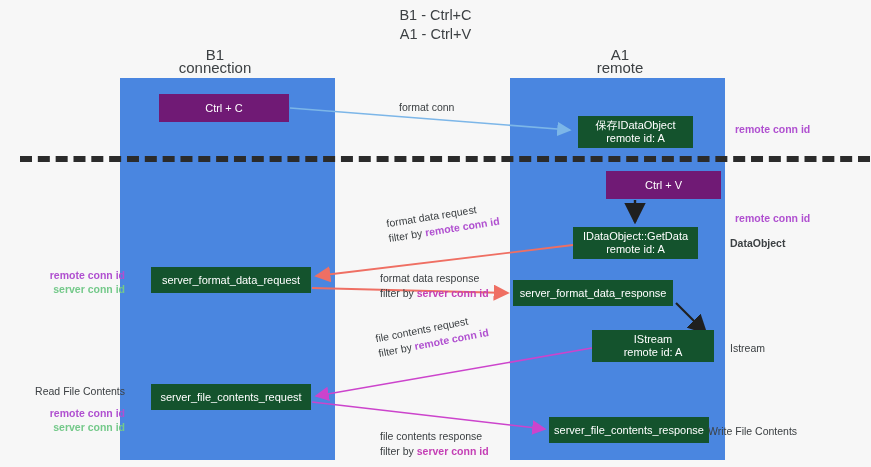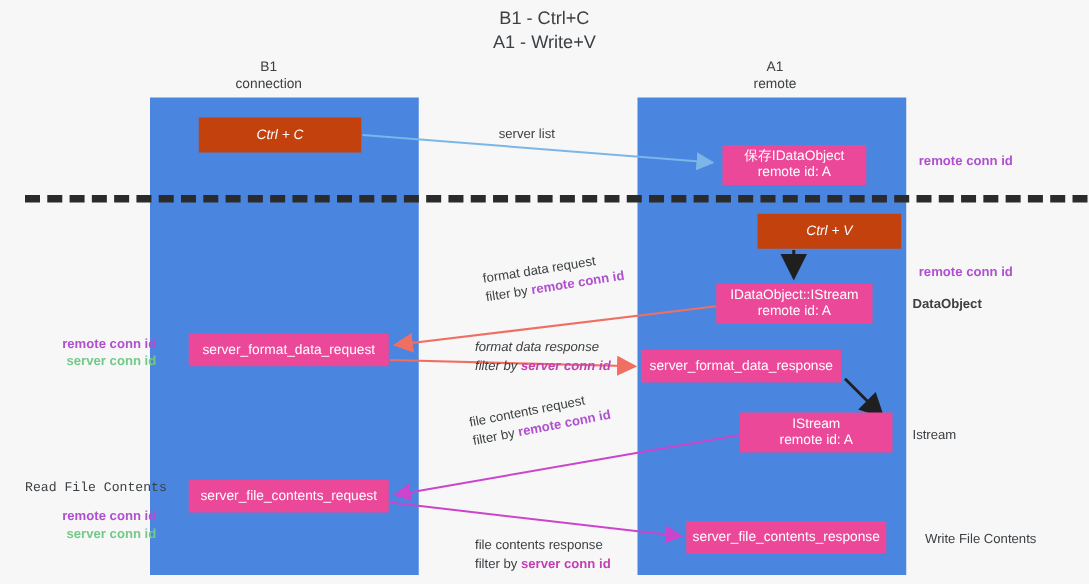--- a/index.html
+++ b/index.html
@@ -18,21 +18,21 @@
   
   #title{
     left:0;top:6px;width:871px;
     text-align:center;
     font-size:14.5px;color:#3c4043;line-height:19px;
   }
   #title div{white-space:pre;}
 
   
   .col-head{
-    text-align:center;font-size:11px;color:#3c4043;line-height:13px;
+    text-align:center;font-size:15px;color:#3c4043;line-height:13px;
   }
   #head-b1{left:150px;top:48px;width:130px;}
   #head-a1{left:555px;top:48px;width:130px;}
 
   
   .lane{background:#4a86e0;}
   #lane-b1{left:120px;top:78px;width:215px;height:382px;}
   #lane-a1{left:510px;top:78px;width:215px;height:382px;}
 
   
@@ -42,71 +42,71 @@
   }
 
   
   .node{
     box-sizing:border-box;
     display:flex;flex-direction:column;
     align-items:center;justify-content:center;
     color:#ffffff;font-size:11px;line-height:13px;
     text-align:center;
   }
-  .green{background:#c2410c;font-style:italic;}
-  .orange{background:#ec4899;}
+  .green{background:#701a75;}
+  .orange{background:#14532d;}
 
   #n-ctrlc{left:159px;top:94px;width:130px;height:28px;}
   #n-save{left:578px;top:116px;width:115px;height:32px;}
   #n-ctrlv{left:606px;top:171px;width:115px;height:28px;}
   #n-getdata{left:573px;top:227px;width:125px;height:32px;}
   #n-fmtreq{left:151px;top:267px;width:160px;height:26px;}
   #n-fmtres{left:513px;top:280px;width:160px;height:26px;}
   #n-istream{left:592px;top:330px;width:122px;height:32px;}
   #n-filereq{left:151px;top:384px;width:160px;height:26px;}
   #n-fileres{left:549px;top:417px;width:160px;height:26px;}
 
   
   .edge-lbl{font-size:10.5px;color:#3c4043;line-height:15px;white-space:nowrap;}
   .edge-lbl .hl-remote{color:#b050d0;font-weight:bold;}
   .edge-lbl .hl-server{color:#c43fb5;font-weight:bold;}
   .rot-up{transform:rotate(-9deg);transform-origin:left bottom;}
   .rot-up2{transform:rotate(-11deg);transform-origin:left bottom;}
 
   #e-formatlist{left:399px;top:100px;}
   #e-fmtreq{left:390px;top:216px;}
-  #e-fmtres{left:380px;top:271px;font-style:italic;}
+  #e-fmtres{left:380px;top:271px;}
   #e-filereq{left:380px;top:331px;}
   #e-fileres{left:380px;top:393px;margin-top:36px;}
 
   
   .side{font-size:10.5px;line-height:14px;white-space:nowrap;}
   .side .plain{color:#3c4043;}
   .side .remote{color:#b050d0;font-weight:bold;}
   .side .server{color:#74c98a;font-weight:bold;}
 
   #s-remote1{left:735px;top:122px;}
   #s-remote2{left:735px;top:211px;}
   #s-dataobject{left:730px;top:236px;font-weight:bold;}
   #s-istream{left:730px;top:341px;}
-  #s-write{left:740px;top:424px;}
+  #s-write{left:708px;top:424px;}
   #l-conn{left:20px;top:268px;text-align:right;width:105px;}
   #l-read{left:20px;top:384px;text-align:right;width:105px;}
 
   svg#arrows{position:absolute;left:0;top:0;width:871px;height:467px;
              pointer-events:none;overflow:visible;}
 </style>
 </head>
 <body>
 
 <div id="canvas">
 
   <div class="abs" id="title">
     <div>B1 - Ctrl+C</div>
-    <div>A1 - Write+V</div>
+    <div>A1 - Ctrl+V</div>
   </div>
 
   <div class="abs col-head" id="head-b1">
     <div>B1</div>
     <div>connection</div>
   </div>
   <div class="abs col-head" id="head-a1">
     <div>A1</div>
     <div>remote</div>
   </div>
@@ -154,21 +154,21 @@
   <div class="abs node orange" id="n-save">
     <span>保存IDataObject</span>
     <span>remote id: A</span>
   </div>
 
   <div class="abs node green" id="n-ctrlv">
     <span>Ctrl + V</span>
   </div>
 
   <div class="abs node orange" id="n-getdata">
-    <span>IDataObject::IStream</span>
+    <span>IDataObject::GetData</span>
     <span>remote id: A</span>
   </div>
 
   <div class="abs node orange" id="n-fmtres">
     <span>server_format_data_response</span>
   </div>
 
   <div class="abs node orange" id="n-fmtreq">
     <span>server_format_data_request</span>
   </div>
@@ -180,21 +180,21 @@
 
   <div class="abs node orange" id="n-filereq">
     <span>server_file_contents_request</span>
   </div>
 
   <div class="abs node orange" id="n-fileres">
     <span>server_file_contents_response</span>
   </div>
 
   <div class="abs edge-lbl" id="e-formatlist">
-    <div>server list</div>
+    <div>format conn</div>
   </div>
 
   <div class="abs edge-lbl rot-up" id="e-fmtreq">
     <div>format data request</div>
     <div><span>filter by</span> <span class="hl-remote">remote conn id</span></div>
   </div>
 
   <div class="abs edge-lbl" id="e-fmtres">
     <div>format data response</div>
     <div><span>filter by</span> <span class="hl-server">server conn id</span></div>
@@ -225,18 +225,18 @@
   <div class="abs side" id="s-write">
     <span class="plain">Write File Contents</span>
   </div>
 
   <div class="abs side" id="l-conn">
     <div class="remote">remote conn id</div>
     <div class="server">server conn id</div>
   </div>
 
   <div class="abs side" id="l-read">
-    <div class="plain" style="margin-bottom:8px;font-family:Liberation Mono, monospace;">Read File Contents</div>
+    <div class="plain" style="margin-bottom:8px;">Read File Contents</div>
     <div class="remote">remote conn id</div>
     <div class="server">server conn id</div>
   </div>
 
 </div>
 
 </body></html>

